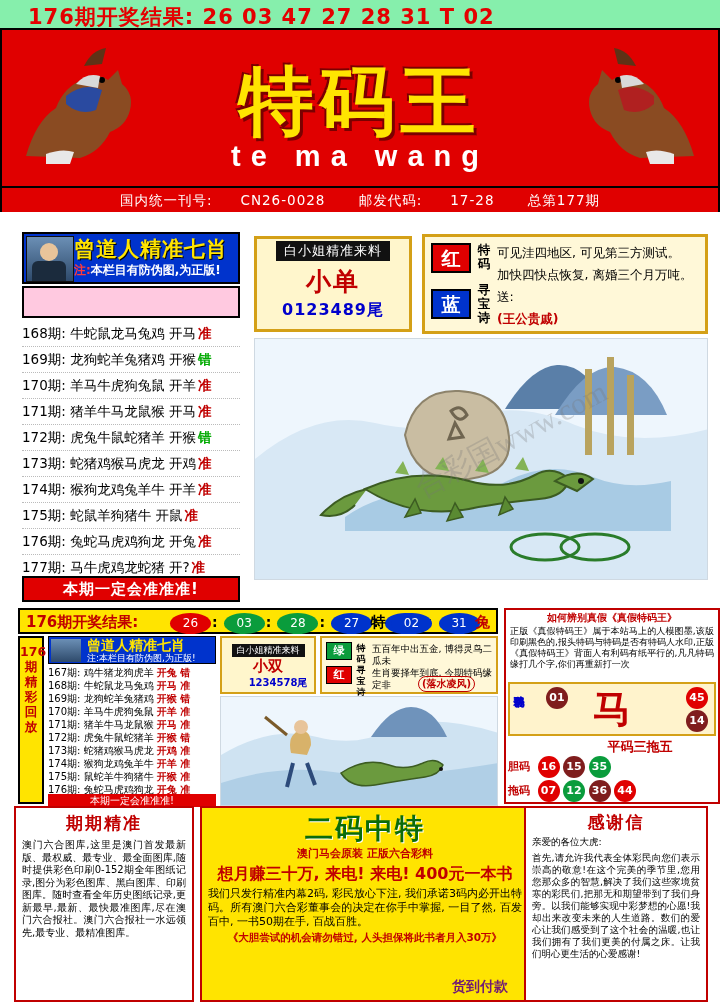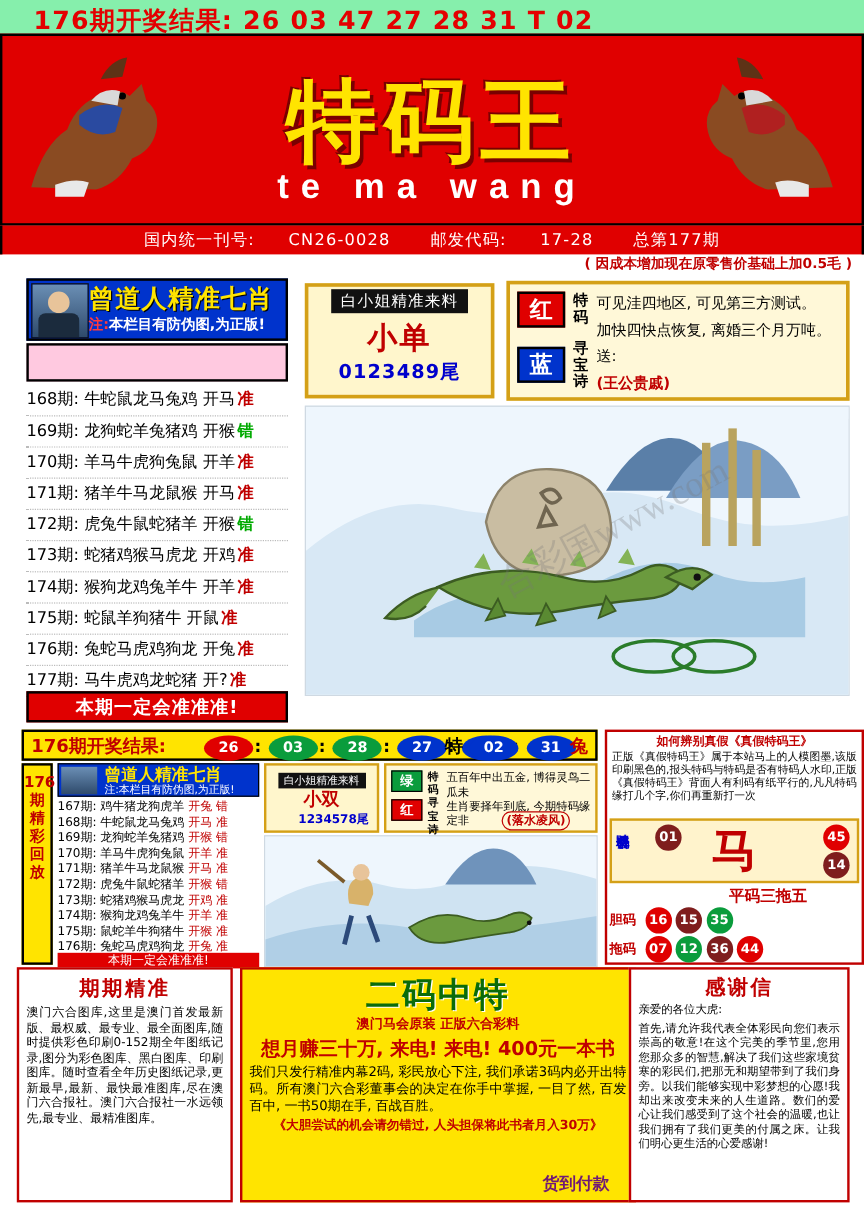--- a/index.html
+++ b/index.html
@@ -62,34 +62,34 @@
   .poembox .l4 b{color:#c00000;}
 
   
   .illu{position:absolute;left:250px;top:106px;width:454px;height:242px;background:#eaf3fb;border:1px solid #cfd9e2;box-sizing:border-box;overflow:hidden;}
   .watermark{position:absolute;left:150px;top:80px;font-size:30px;color:rgba(120,120,120,.28);transform:rotate(-28deg);white-space:nowrap;font-family:"Liberation Serif",serif;}
 
   
   .dupblock{position:absolute;left:4px;top:608px;width:712px;height:196px;}
   .dup-head{position:absolute;left:14px;top:0;width:480px;height:26px;background:#ffe400;border:2px solid #000;box-sizing:border-box;}
   .dup-head .lab{position:absolute;left:6px;top:3px;font-size:15px;font-weight:bold;color:#c00000;}
-  .ball{display:inline-block;width:41px;height:21px;border-radius:50%;color:#fff;font-size:12px;font-weight:bold;text-align:center;line-height:21px;}
+  .ball{display:inline-block;width:41px;height:21px;border-radius:50%;color:#fff;font-size:12px;font-weight:normal;text-align:center;line-height:21px;}
   .dup-head .balls{position:absolute;left:150px;top:2px;white-space:nowrap;}
   .dup-head .balls .sep{color:#000;font-weight:bold;font-size:14px;margin:0 1px;}
   .dup-head .te{position:absolute;right:64px;top:3px;font-size:15px;font-weight:bold;color:#000;}
   .dup-head .zodiac{position:absolute;right:6px;top:3px;font-size:15px;font-weight:bold;color:#c00000;}
 
   .sidelab{position:absolute;left:14px;top:28px;width:26px;height:168px;background:#ffe400;border:2px solid #000;box-sizing:border-box;font-size:12.5px;font-weight:bold;color:#c00000;text-align:center;padding-top:6px;line-height:15px;}
   .dup-master{position:absolute;left:44px;top:28px;width:168px;height:28px;background:#0033cc;border:1px solid #000;box-sizing:border-box;}
   .dup-master .t{position:absolute;left:38px;top:0px;font-size:14px;font-weight:bold;color:#ffe400;}
   .dup-master .s{position:absolute;left:38px;top:15px;font-size:9px;color:#fff;}
   .dup-master .ph{position:absolute;left:2px;top:2px;width:30px;height:23px;background:linear-gradient(#6b8fb5,#2e4a6b);}
   .dup-list{position:absolute;left:44px;top:58px;width:168px;}
   .dup-row{height:13px;line-height:13px;font-size:10px;white-space:nowrap;}
-  .dup-row .r{color:#c00000;font-weight:normal;}
+  .dup-row .r{color:#c00000;font-weight:bold;}
   .dup-redbar{position:absolute;left:44px;top:186px;width:168px;height:13px;background:#e00000;color:#fff;font-size:10px;text-align:center;line-height:13px;}
 
   .dup-mid{position:absolute;left:216px;top:28px;width:96px;height:58px;background:#fff6cc;border:2px solid #d4a017;box-sizing:border-box;text-align:center;}
   .dup-mid .hd{display:inline-block;background:#111;color:#fff;font-size:9px;padding:0 5px;margin-top:1px;}
   .dup-mid .big{font-size:15px;color:#c00000;font-weight:bold;}
   .dup-mid .num{font-size:10px;color:#0000cc;font-weight:bold;margin-left:20px;}
 
   .dup-poem{position:absolute;left:316px;top:28px;width:178px;height:58px;background:#fff8d8;border:2px solid #d4a017;box-sizing:border-box;}
   .dup-poem .bdg{position:absolute;left:4px;width:26px;height:18px;border:1px solid #000;box-sizing:border-box;color:#fff;font-size:11px;font-weight:bold;text-align:center;line-height:16px;}
   .dup-poem .g{top:4px;background:#0a9c3c;}
@@ -162,21 +162,20 @@
     </div>
     <div class="title-cn">特码王</div>
     <div class="title-en">te ma wang</div>
   </div>
 
   <div class="issn">
     <span>国内统一刊号:</span><span>CN26-0028</span>
     <span>邮发代码:</span><span>17-28</span>
     <span>总第177期</span>
   </div>
-  <div class="notice">( 因成本增加现在原零售价基础上加0.5毛 )</div>
 
   <div class="mainbox">
 
     <div class="leftcol">
       <div class="master">
         <div class="photo">
             <div class="head"></div>
             <div class="body"></div>
           </div>
         <div class="mtitle">曾道人精准七肖</div>

